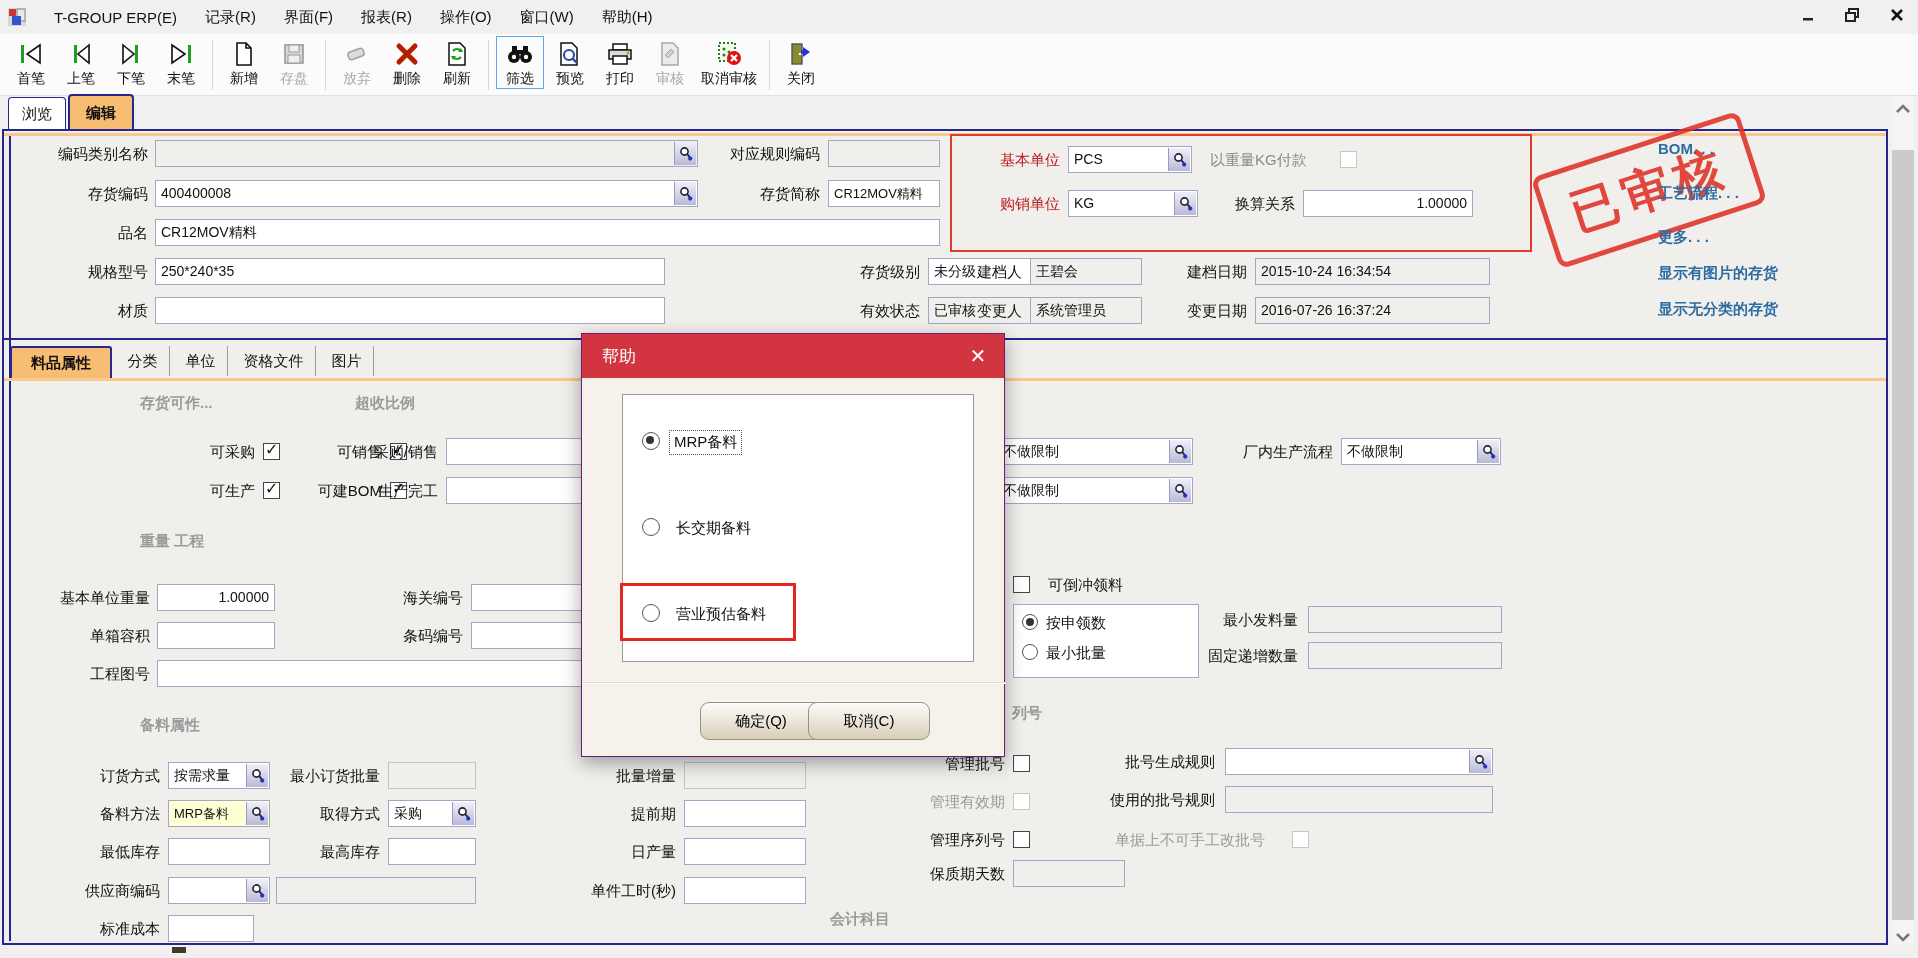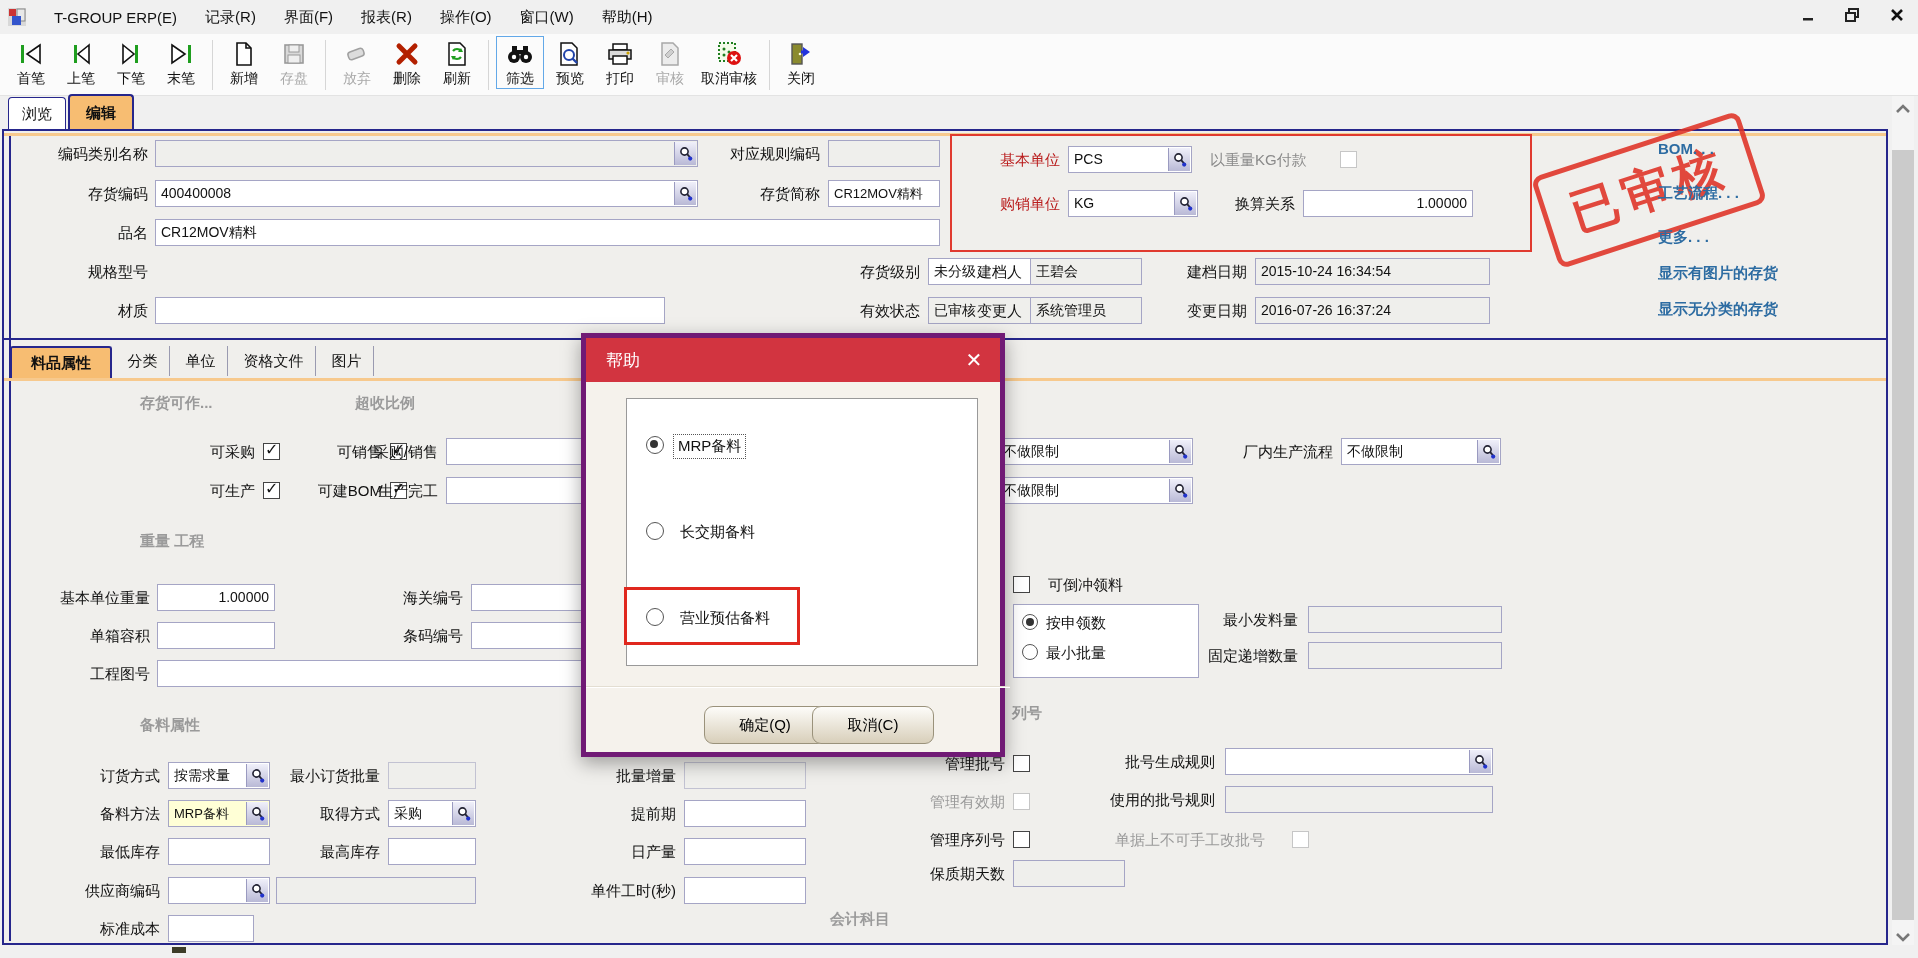--- a/index.html
+++ b/index.html
@@ -52,21 +52,21 @@
   .cb.dis{border-color:#c6c6c6;}
   .radio{position:absolute;width:16px;height:16px;border:1px solid #555;border-radius:50%;background:#fff;}
   .radio.sel::after{content:"";position:absolute;left:3px;top:3px;width:8px;height:8px;border-radius:50%;background:#333;}
   
   .link{position:absolute;left:1658px;font-size:15px;font-weight:bold;color:#2d6ca2;white-space:nowrap;cursor:pointer;}
   .stamp{position:absolute;left:1540px;top:142px;width:218px;height:96px;border:5px solid #e03226;border-radius:10px;
          color:#e03226;font-size:48px;font-weight:bold;letter-spacing:6px;display:flex;align-items:center;justify-content:center;
          transform:rotate(-18deg);opacity:.88;}
   .redbox{position:absolute;border:2px solid #e03a2f;}
   
-  .modal{position:absolute;left:581px;top:333px;width:424px;height:424px;background:#f5f2ec;border:5px solid #701a75;box-shadow:0 6px 18px rgba(0,0,0,.35);z-index:60;}
+  .modal{position:absolute;left:581px;top:333px;width:424px;height:424px;background:#f5f2ec;border:1px solid #701a75;box-shadow:0 6px 18px rgba(0,0,0,.35);z-index:60;}
   .modal-title{position:absolute;left:0;top:0;width:100%;height:44px;background:#d23440;color:#fff;font-size:17px;display:flex;align-items:center;padding-left:20px;}
   .modal-x{position:absolute;right:14px;top:10px;width:24px;height:24px;color:#fff;font-size:20px;display:flex;align-items:center;justify-content:center;}
   .listbox{position:absolute;left:40px;top:60px;width:352px;height:268px;background:#fff;border:1px solid #999;}
   .opt-label{position:absolute;font-size:15px;white-space:nowrap;padding:2px 4px;}
   .opt-label.focus{outline:1px dotted #555;}
   .modal-sep{position:absolute;left:0px;top:348px;width:424px;height:2px;background:#e3ded2;border-bottom:1px solid #fff;}
   .mbtn{position:absolute;top:368px;height:38px;border:1px solid #9a927b;border-radius:9px;background:linear-gradient(#fdfcf9,#d8cfba);
         font-size:15px;display:flex;align-items:center;justify-content:center;font-family:inherit;}
   .redann{position:absolute;border:3px solid #e0281e;}
   
@@ -302,20 +302,21 @@
           <circle cx="11.2" cy="12.6" r="2.1" fill="#2233cc"></circle>
         </svg>
       </span></div>
   <div class="lbl" style="left:706px;top:180px;width:114px;">存货简称</div>
   <div class="fld" style="left:828px;top:180px;width:112px;font-size:13px;"><span class="v">CR12MOV精料</span></div>
 
   <div class="lbl" style="left:20px;top:219px;width:128px;">品名</div>
   <div class="fld" style="left:155px;top:219px;width:785px;"><span class="v">CR12MOV精料</span></div>
 
   <div class="lbl" style="left:20px;top:258px;width:128px;">规格型号</div>
+  <div class="fld" style="left:155px;top:258px;width:510px;"><span class="v">250*240*35</span></div>
   <div class="lbl" style="left:820px;top:258px;width:100px;">存货级别</div>
   <div class="fld" style="left:928px;top:258px;width:132px;"><span class="v">未分级</span><span class="lookup">
         <svg width="14" height="16" viewBox="0 0 14 16">
           <circle cx="5.5" cy="5.5" r="3.6" fill="#fff" stroke="#223" stroke-width="1.6"></circle>
           <path d="M8.2 8.2 L12 12.5" stroke="#223" stroke-width="1.8"></path>
           <circle cx="11.2" cy="12.6" r="2.1" fill="#2233cc"></circle>
         </svg>
       </span></div>
 
   <div class="lbl" style="left:20px;top:297px;width:128px;">材质</div>

